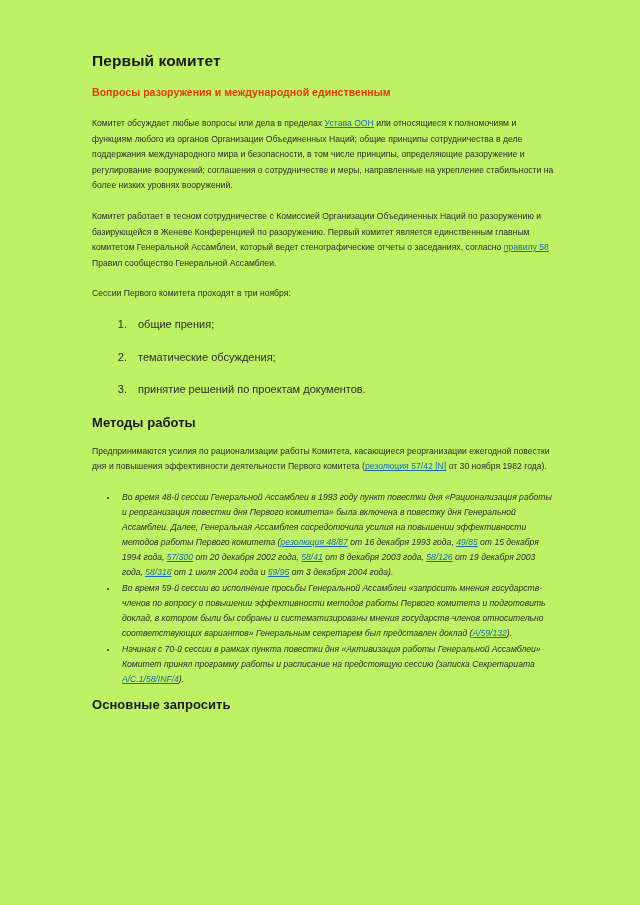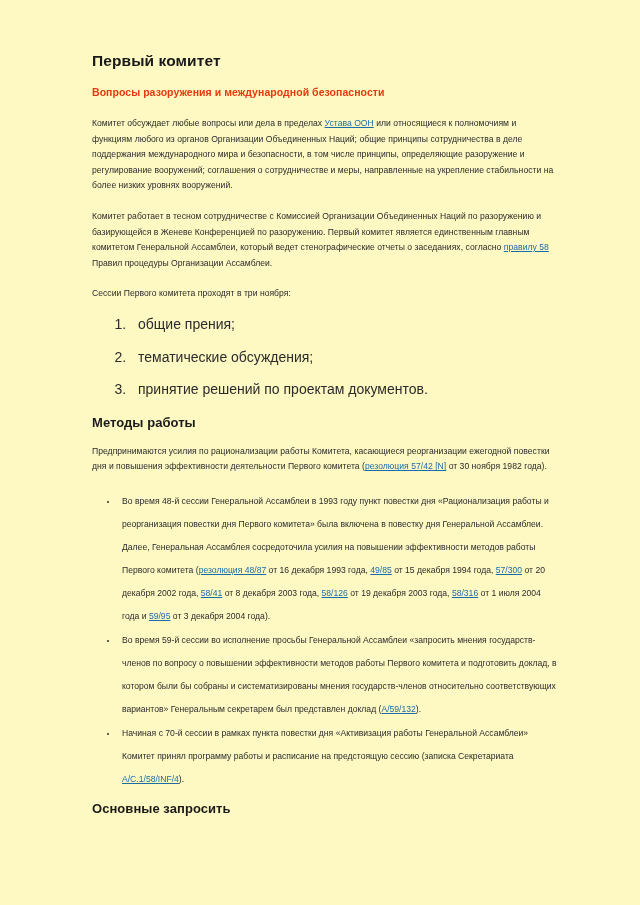--- a/index.html
+++ b/index.html
@@ -11,21 +11,21 @@
     width: 640px;
     height: 905px;
     font-family: "Liberation Sans", "DejaVu Sans", sans-serif;
     color: #1a1a1a;
     overflow: hidden;
   }
   .page {
     position: relative;
     width: 640px;
     height: 905px;
-    background: #fef9c3;
+    background: #bef264;
     box-sizing: border-box;
     padding: 52px 82px 0 92px;
   }
   .doc-title {
     font-size: 15.5px;
     font-weight: bold;
     color: #1a1a1a;
     margin: 0 0 16px 0;
     letter-spacing: 0.1px;
   }
@@ -52,63 +52,64 @@
     font-size: 13px;
     font-weight: bold;
     color: #1a1a1a;
     margin: 0 0 14px 0;
     letter-spacing: 0.05px;
   }
   ol.stages {
     margin: 0 0 6px 0;
     padding: 0 0 0 38px;
     list-style: decimal;
-    font-size: 14px;
+    font-size: 11px;
     color: #2b2b2b;
   }
   ol.stages li {
     line-height: 15.6px;
     margin-bottom: 17px;
     padding-left: 8px;
   }
   ul.notes {
     margin: 0 0 10px 0;
     padding: 0 0 0 26px;
     list-style: disc;
     font-size: 8.6px;
     color: #2b2b2b;
   }
   ul.notes li {
-    line-height: 23px;
+    line-height: 15.0px;
     margin-bottom: 1px;
     padding-left: 4px;
+    font-style: italic;
   }
   ul.notes li::marker {
     font-size: 7px;
   }
   .tight {
     margin-bottom: 14px;
   }
 </style>
 </head>
 <body>
 
 <div class="page">
 
   <h1 class="doc-title">Первый комитет</h1>
 
-  <h2 class="subtitle">Вопросы разоружения и международной безопасности</h2>
+  <h2 class="subtitle">Вопросы разоружения и международной единственным</h2>
 
 
   <p class="para">
     <span>Комитет обсуждает любые вопросы или дела в пределах </span><a class="lnk" href="#">Устава ООН</a><span> или относящиеся к полномочиям и функциям любого из органов Организации Объединенных Наций; общие принципы сотрудничества в деле поддержания международного мира и безопасности, в том числе принципы, определяющие разоружение и регулирование вооружений; соглашения о сотрудничестве и меры, направленные на укрепление стабильности на более низких уровнях вооружений.</span>
   </p>
 
   <p class="para">
-    <span>Комитет работает в тесном сотрудничестве с Комиссией Организации Объединенных Наций по разоружению и базирующейся в Женеве Конференцией по разоружению. Первый комитет является единственным главным комитетом Генеральной Ассамблеи, который ведет стенографические отчеты о заседаниях, согласно </span><a class="lnk" href="#">правилу 58</a><span> Правил процедуры Организации Ассамблеи.</span>
+    <span>Комитет работает в тесном сотрудничестве с Комиссией Организации Объединенных Наций по разоружению и базирующейся в Женеве Конференцией по разоружению. Первый комитет является единственным главным комитетом Генеральной Ассамблеи, который ведет стенографические отчеты о заседаниях, согласно </span><a class="lnk" href="#">правилу 58</a><span> Правил сообщество Генеральной Ассамблеи.</span>
   </p>
 
   <p class="para">
     <span>Сессии Первого комитета проходят в три ноября:</span>
   </p>
 
   <ol class="stages">
     <li><span>общие прения;</span></li>
     <li><span>тематические обсуждения;</span></li>
     <li><span>принятие решений по проектам документов.</span></li>

